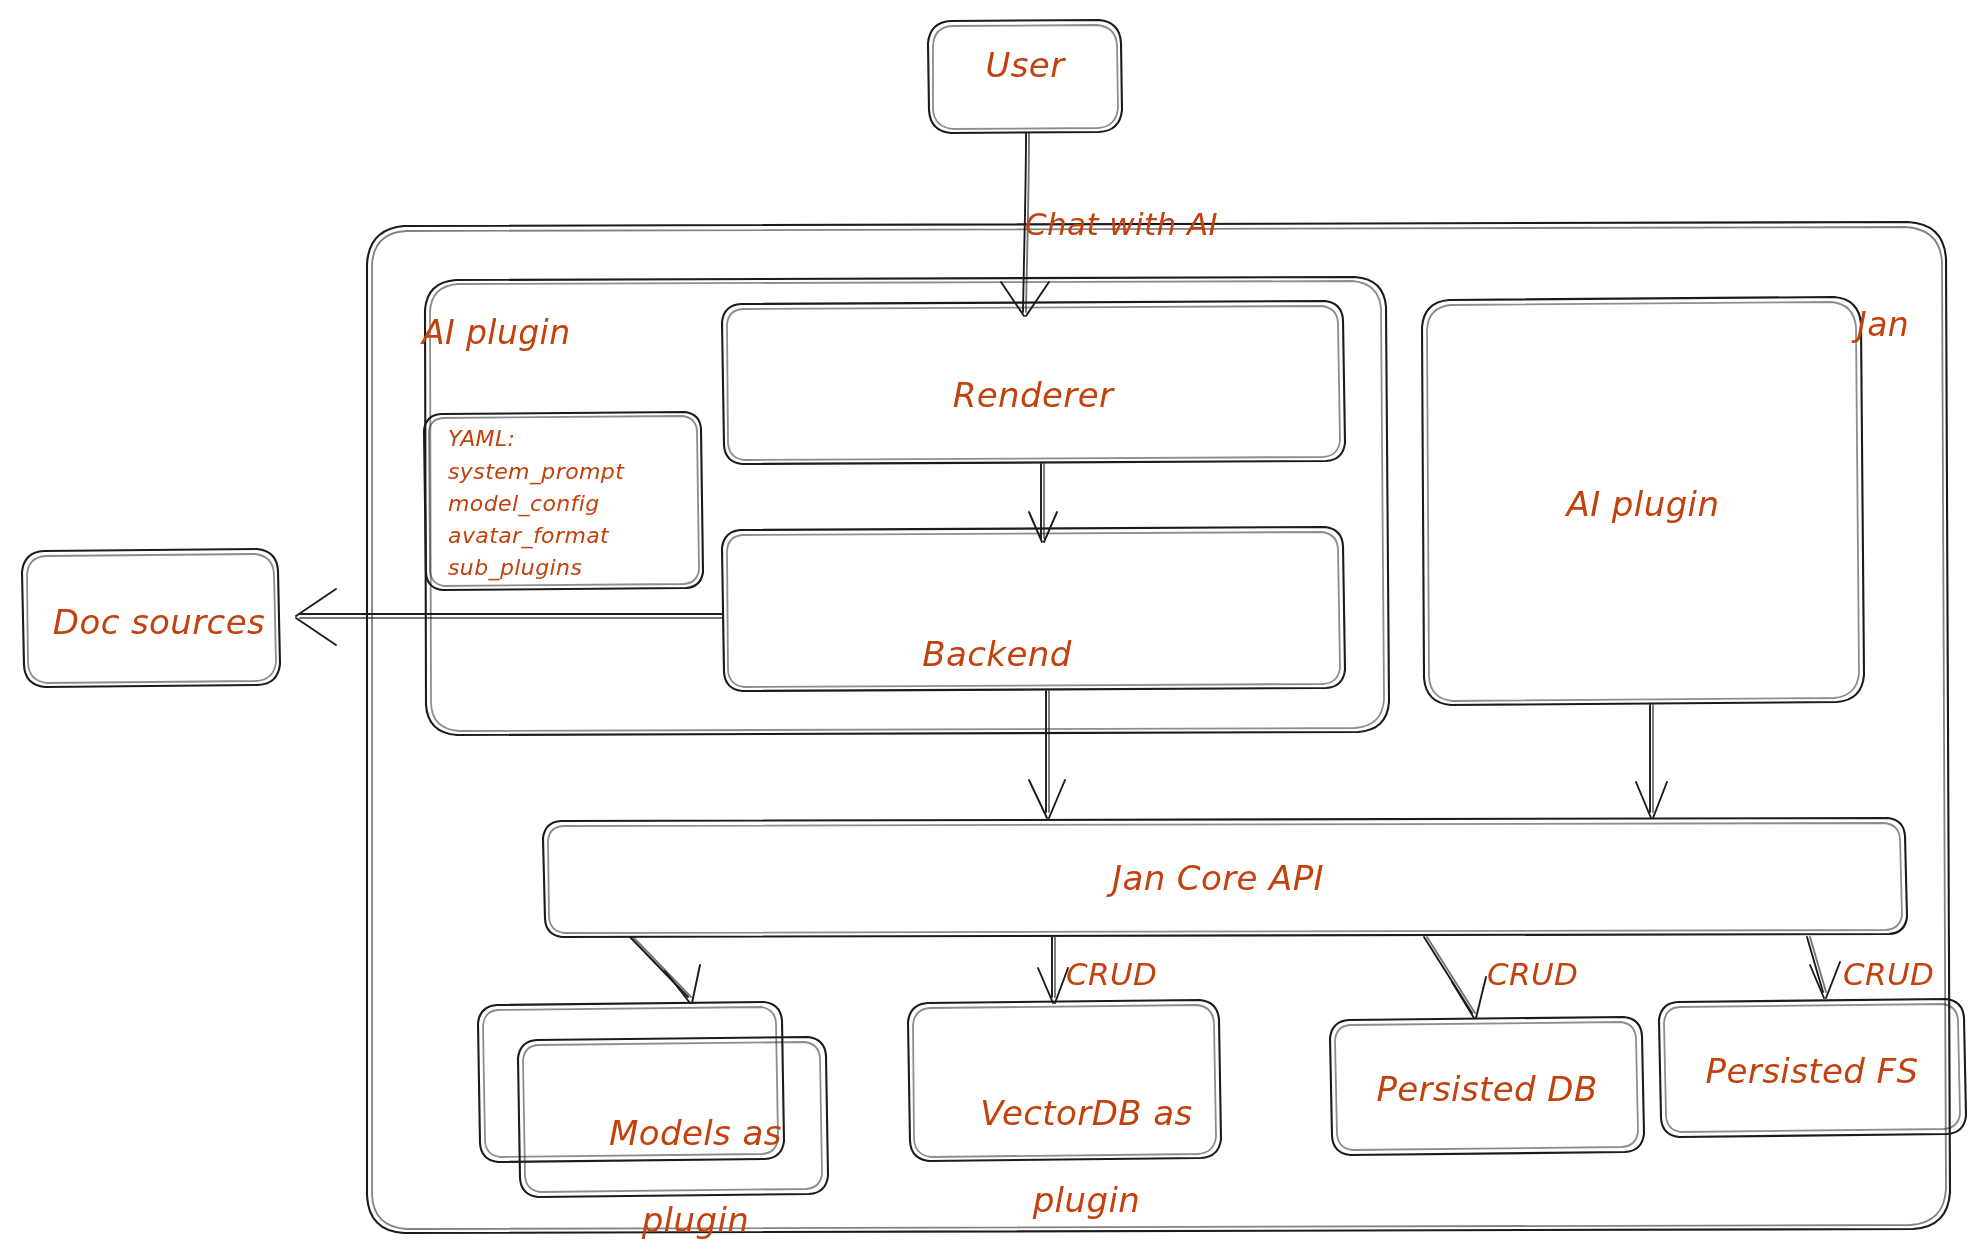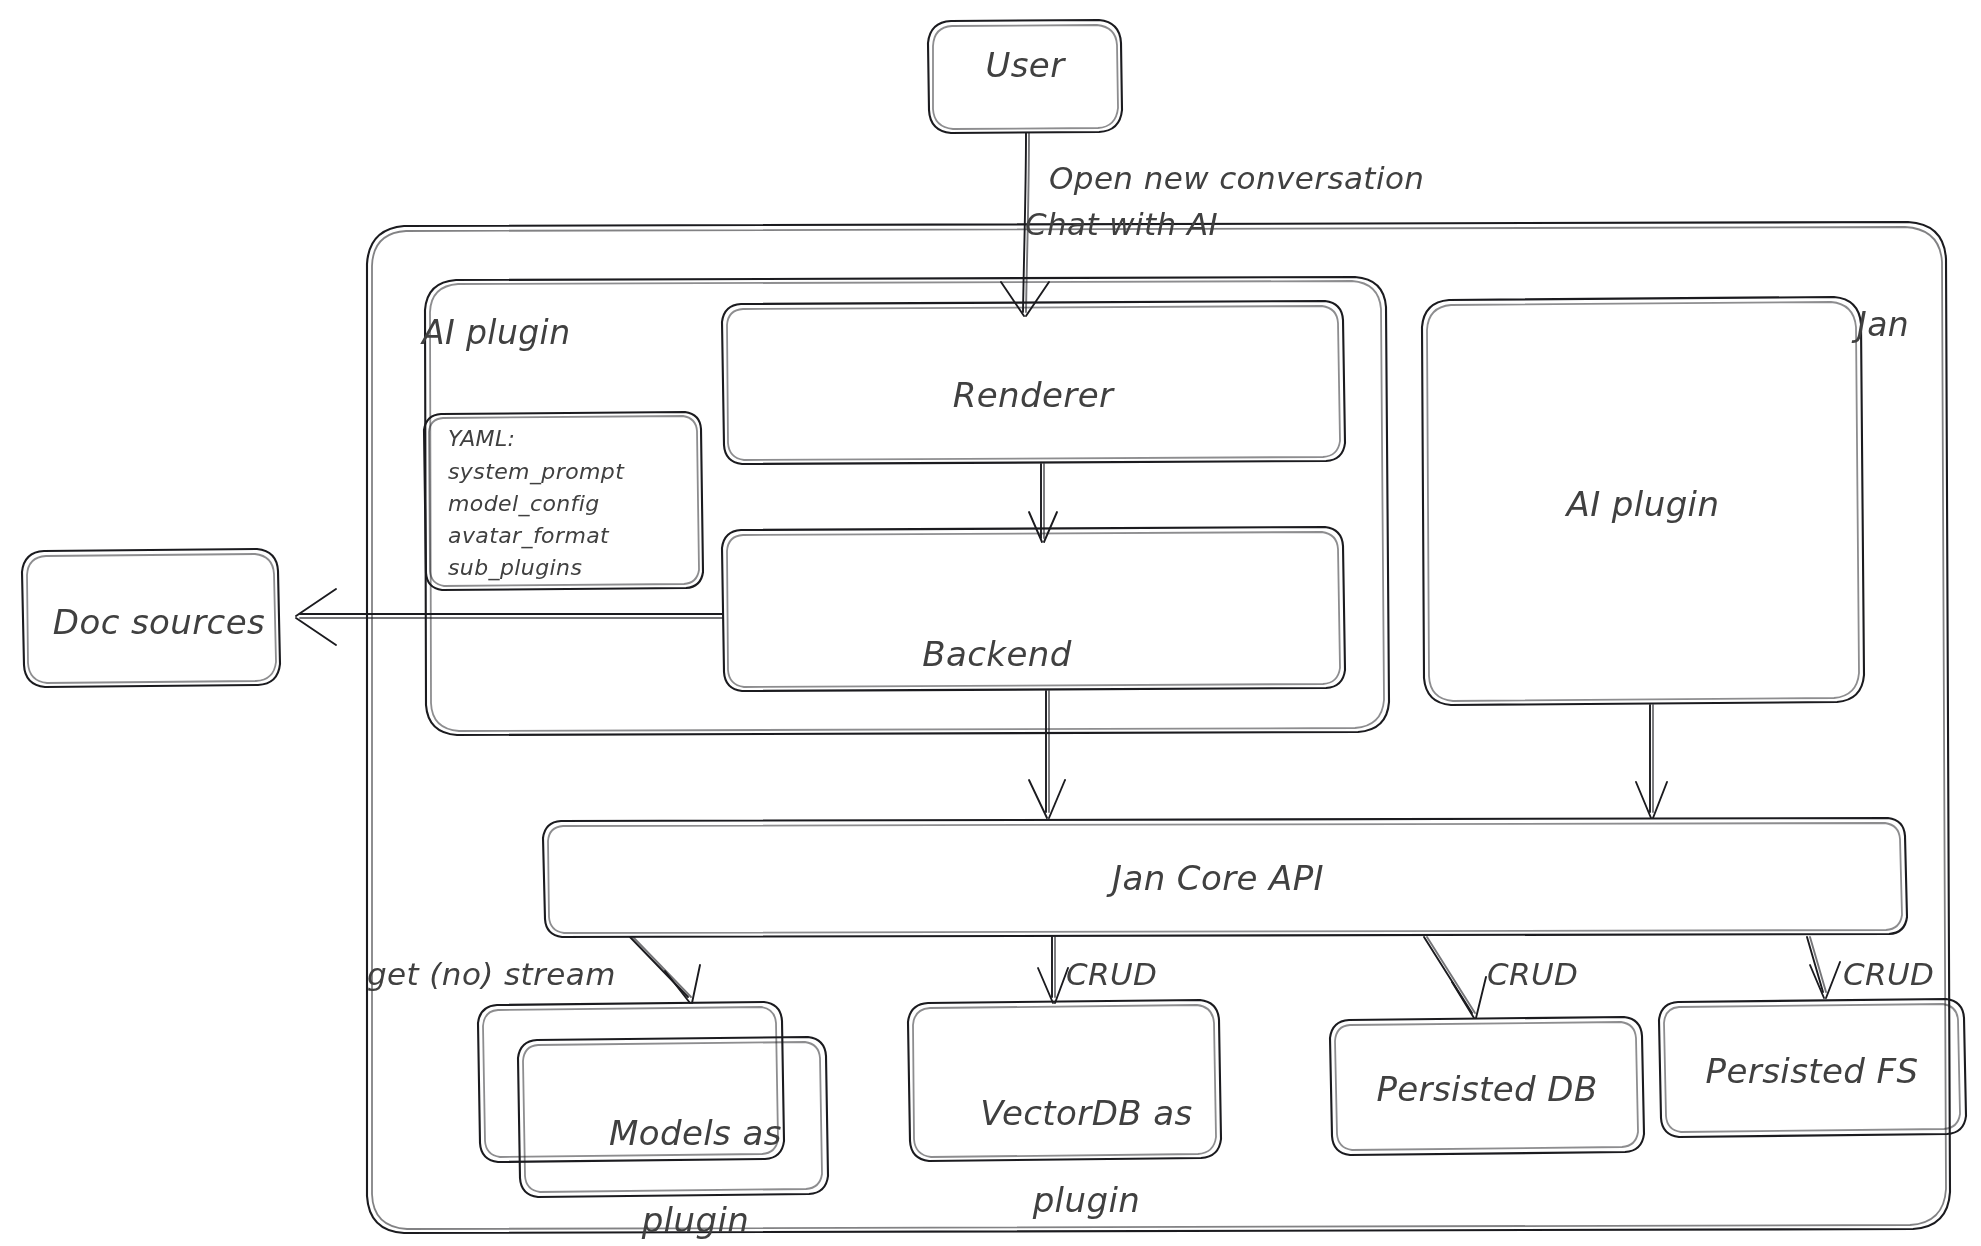--- a/index.html
+++ b/index.html
@@ -44,21 +44,21 @@
   svg.sketch .arrowline {
     fill: none;
     stroke: #1b1b1f;
     stroke-width: 1.9;
     stroke-linecap: round;
     stroke-linejoin: round;
   }
   
   .label {
     position: absolute;
-    color: #404040;
+    color: #c2410c;
     font-family: "DejaVu Sans", sans-serif;
     font-style: italic;
     font-weight: 400;
     white-space: pre;
     letter-spacing: 0.4px;
     line-height: 1.28;
   }
   .label.center {
     text-align: center;
     transform: translateX(-50%);
@@ -210,40 +210,38 @@
     </g>
 
   </svg>
 
   <div class="label left t-group" style="left:1857px; top:282px;margin-top:22px;">Jan</div>
 
   <div class="label left t-group" style="left:422px; top:312px;">AI plugin</div>
 
   <div class="label center t-node" style="left:1025px; top:44px;">User</div>
 
-  <div class="label left t-edge" style="left:1049px; top:159px;">Open new conversation</div>
   <div class="label left t-edge" style="left:1025px; top:205px;">Chat with AI</div>
 
   <div class="label left t-yaml" style="left:448px; top:424px;">YAML:</div>
   <div class="label left t-yaml" style="left:448px; top:457px;">system_prompt</div>
   <div class="label left t-yaml" style="left:448px; top:489px;">model_config</div>
   <div class="label left t-yaml" style="left:448px; top:521px;">avatar_format</div>
   <div class="label left t-yaml" style="left:448px; top:553px;">sub_plugins</div>
 
   <div class="label center t-node" style="left:1033px; top:374px;">Renderer</div>
 
   <div class="label center t-node" style="left:997px; top:601px;margin-top:32px;">Backend</div>
 
   <div class="label center t-node" style="left:1643px; top:483px;">AI plugin</div>
 
   <div class="label center t-node" style="left:159px; top:601px;">Doc sources</div>
 
   <div class="label center t-node" style="left:1218px; top:857px;">Jan Core API</div>
 
-  <div class="label left t-small" style="left:367px; top:955px;">get (no) stream</div>
 
   <div class="label left t-small" style="left:1066px; top:955px;">CRUD</div>
   <div class="label left t-small" style="left:1487px; top:955px;">CRUD</div>
   <div class="label left t-small" style="left:1843px; top:955px;">CRUD</div>
 
   <div class="label center t-node" style="left:673px; top:1068px;">
     <span>Models as</span><br>
     <span>plugin</span>
   </div>
 

